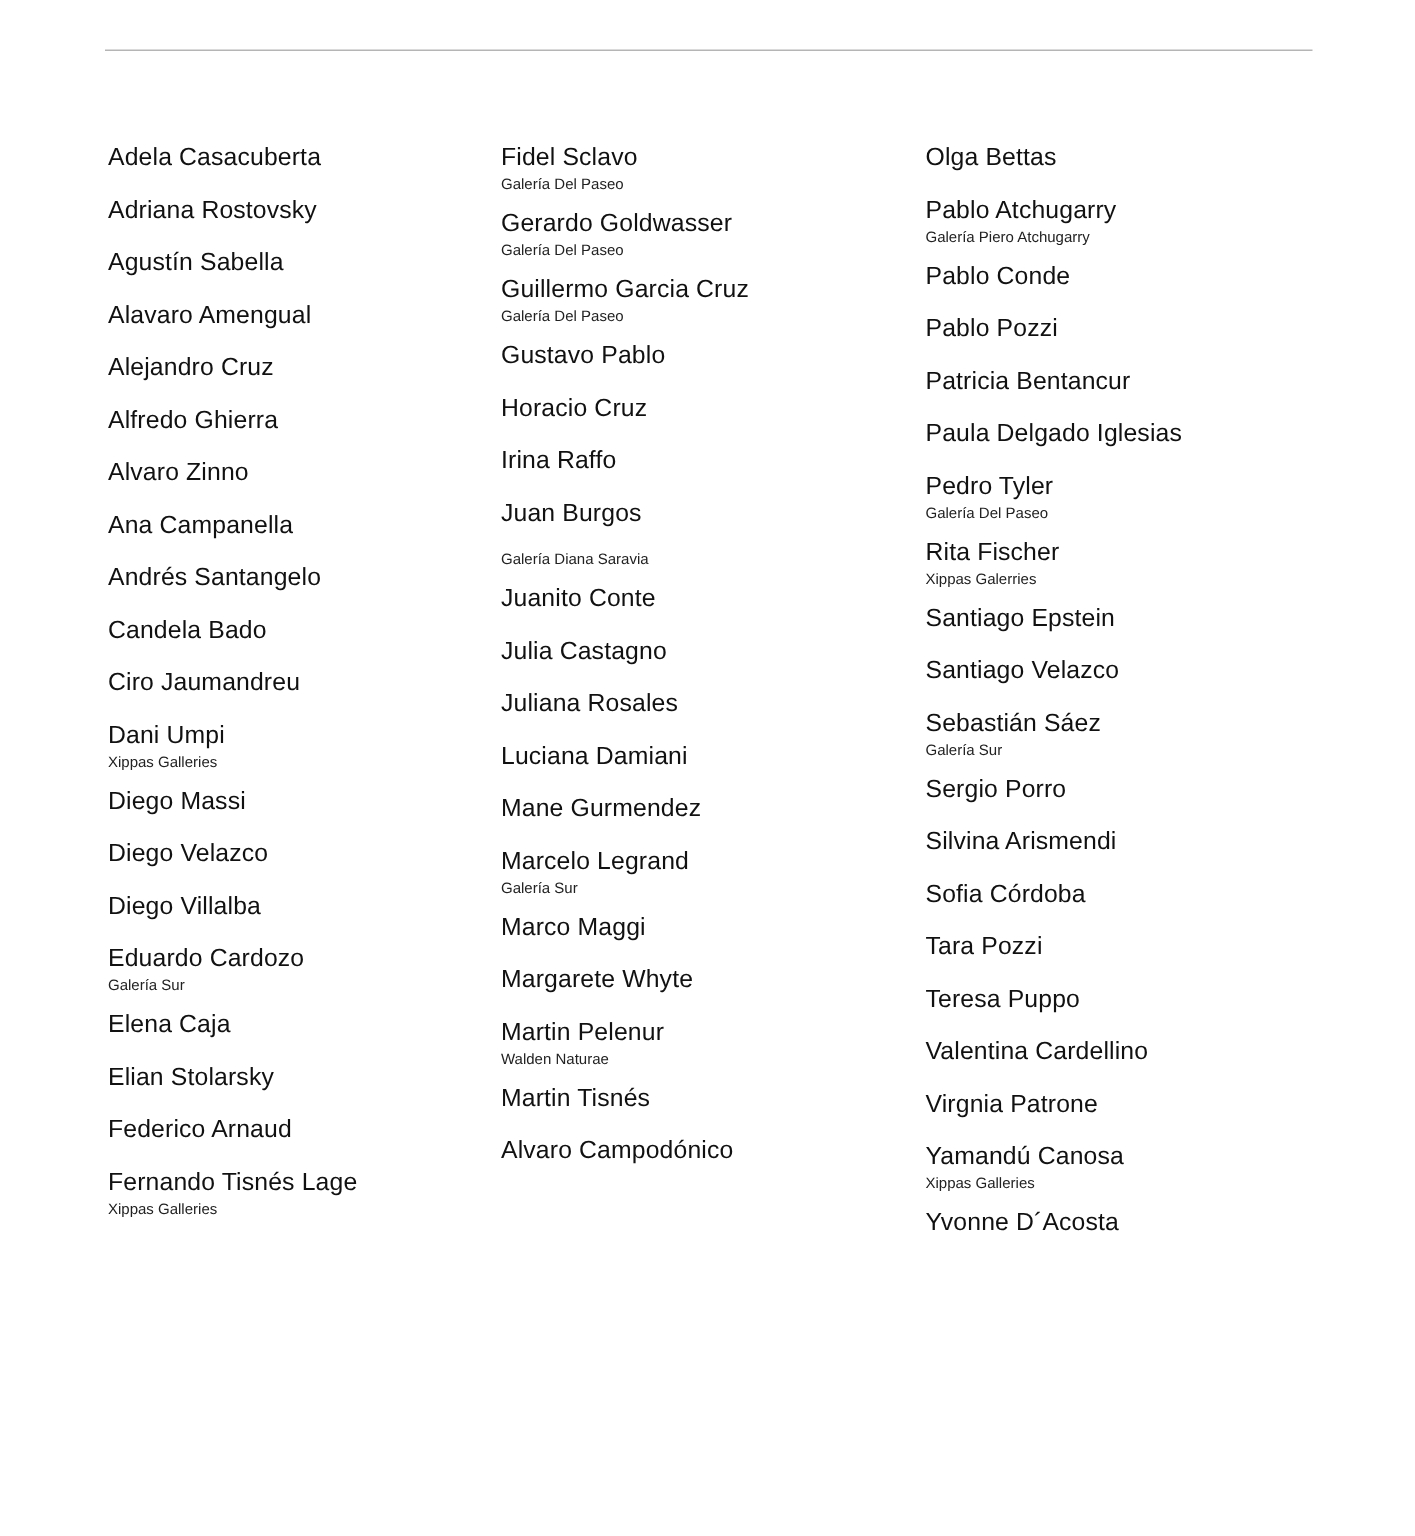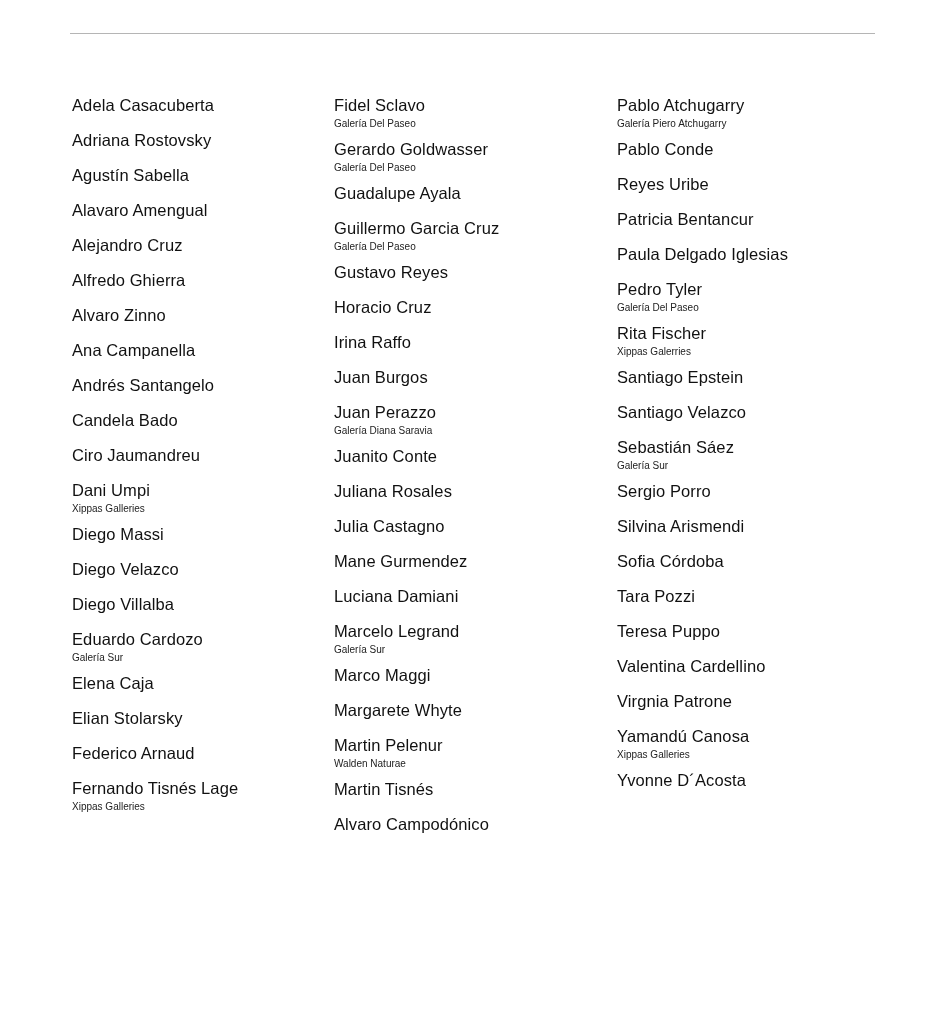--- a/index.html
+++ b/index.html
@@ -138,57 +138,53 @@
       </div>
     <div class="column col-2">
         <div class="entry with-gal">
           <div class="name">Fidel Sclavo</div>
           <div class="gallery">Galería Del Paseo</div>
         </div>
         <div class="entry with-gal">
           <div class="name">Gerardo Goldwasser</div>
           <div class="gallery">Galería Del Paseo</div>
         </div>
-        <div class="entry">
-          <div class="name">Guadalupe Ayala</div>
-        </div>
         <div class="entry with-gal">
           <div class="name">Guillermo Garcia Cruz</div>
           <div class="gallery">Galería Del Paseo</div>
         </div>
         <div class="entry">
-          <div class="name">Gustavo Reyes</div>
+          <div class="name">Gustavo Pablo</div>
         </div>
         <div class="entry">
           <div class="name">Horacio Cruz</div>
         </div>
         <div class="entry">
           <div class="name">Irina Raffo</div>
         </div>
         <div class="entry">
           <div class="name">Juan Burgos</div>
         </div>
         <div class="entry with-gal">
-          <div class="name">Juan Perazzo</div>
           <div class="gallery">Galería Diana Saravia</div>
         </div>
         <div class="entry">
           <div class="name">Juanito Conte</div>
         </div>
         <div class="entry">
+          <div class="name">Julia Castagno</div>
+        </div>
+        <div class="entry">
           <div class="name">Juliana Rosales</div>
         </div>
         <div class="entry">
-          <div class="name">Julia Castagno</div>
+          <div class="name">Luciana Damiani</div>
         </div>
         <div class="entry">
           <div class="name">Mane Gurmendez</div>
-        </div>
-        <div class="entry">
-          <div class="name">Luciana Damiani</div>
         </div>
         <div class="entry with-gal">
           <div class="name">Marcelo Legrand</div>
           <div class="gallery">Galería Sur</div>
         </div>
         <div class="entry">
           <div class="name">Marco Maggi</div>
         </div>
         <div class="entry">
           <div class="name">Margarete Whyte</div>
@@ -198,29 +194,32 @@
           <div class="gallery">Walden Naturae</div>
         </div>
         <div class="entry">
           <div class="name">Martin Tisnés</div>
         </div>
         <div class="entry">
           <div class="name">Alvaro Campodónico</div>
         </div>
       </div>
     <div class="column col-3">
+        <div class="entry">
+          <div class="name">Olga Bettas</div>
+        </div>
         <div class="entry with-gal">
           <div class="name">Pablo Atchugarry</div>
           <div class="gallery">Galería Piero Atchugarry</div>
         </div>
         <div class="entry">
           <div class="name">Pablo Conde</div>
         </div>
         <div class="entry">
-          <div class="name">Reyes Uribe</div>
+          <div class="name">Pablo Pozzi</div>
         </div>
         <div class="entry">
           <div class="name">Patricia Bentancur</div>
         </div>
         <div class="entry">
           <div class="name">Paula Delgado Iglesias</div>
         </div>
         <div class="entry with-gal">
           <div class="name">Pedro Tyler</div>
           <div class="gallery">Galería Del Paseo</div>

